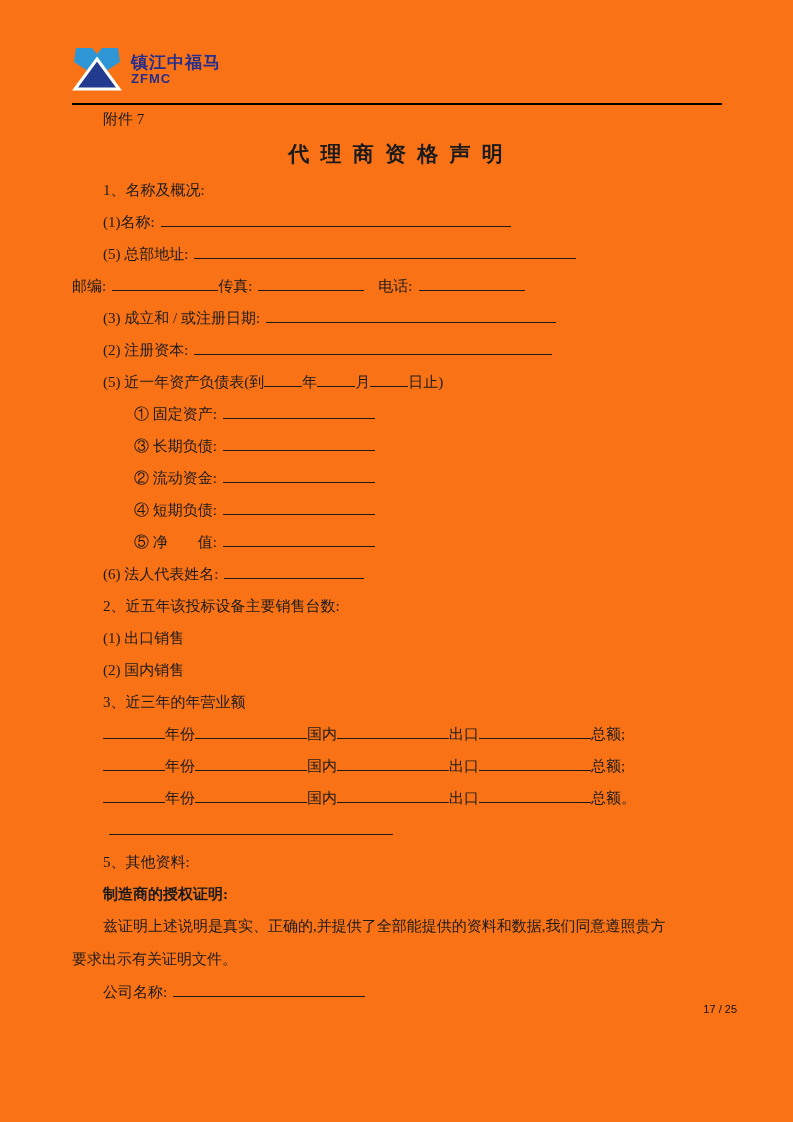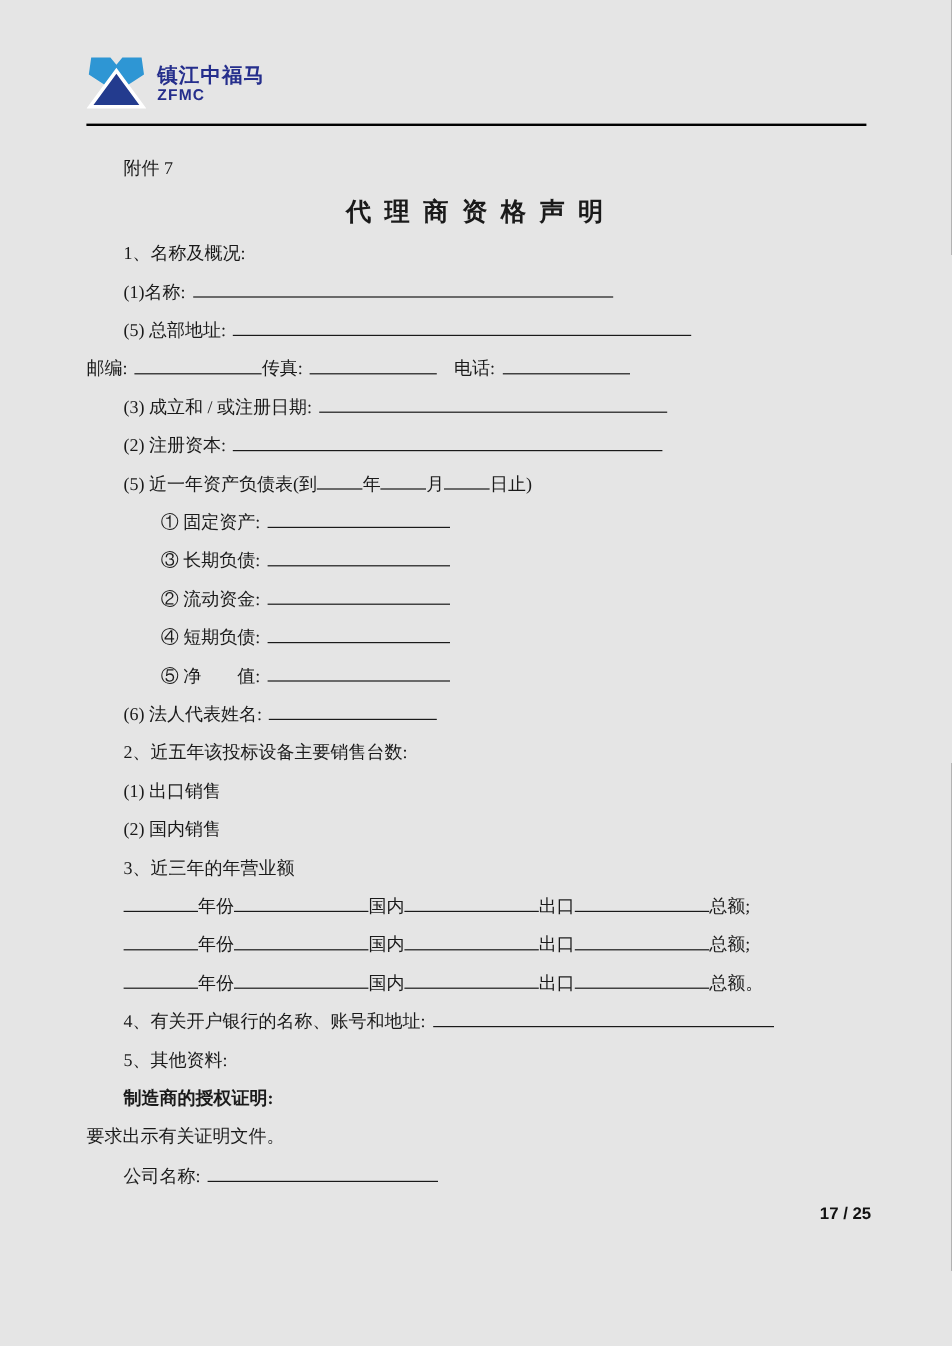--- a/index.html
+++ b/index.html
@@ -1,19 +1,19 @@
 <!DOCTYPE html>
 <html><head>
 <meta charset="utf-8">
 <style>
   html,body{margin:0;padding:0;background:#888;}
   .page{
     position:relative;
     width:793px;height:1122px;
-    background:#e5e5e5;
+    background:#f97316;
     margin:0 auto;
     font-family:"Liberation Serif", serif;
     color:#1a1a1a;
     overflow:hidden;
   }
   
   .logo{
     position:absolute;left:72px;top:46px;
     display:flex;align-items:center;gap:9px;
   }
@@ -23,43 +23,43 @@
   }
   .logo-text .en{
     font-family:"Liberation Sans", sans-serif;
     font-size:13px;font-weight:bold;color:#252E8C;letter-spacing:1px;line-height:14px;
   }
   .header-rule{
     position:absolute;left:72px;top:103px;width:650px;height:2px;background:#000;
   }
   
   .content{
-    position:absolute;left:72px;top:126px;width:650px;
+    position:absolute;left:72px;top:104px;width:650px;
     font-size:15px;line-height:32px;
   }
   .line{white-space:nowrap;}
   .ind1{padding-left:31px;}
   .ind2{padding-left:62px;}
   .attachment{line-height:30px;padding-left:31px;}
   .doc-title{
     margin:0;height:40px;line-height:40px;
     text-align:center;font-size:21px;font-weight:bold;letter-spacing:3px;
   }
   .blank{
     display:inline-block;
     border-bottom:1px solid #1a1a1a;
     height:13px;
     vertical-align:baseline;
   }
   .bold{font-weight:bold;}
   .para{line-height:33px;white-space:nowrap;}
   .pagenum{
-    position:absolute;right:67px;top:1003px;
+    position:absolute;right:56px;top:1003px;
     font-family:"Liberation Sans", sans-serif;
-    font-size:14px;font-weight:bold;color:#111;
+    font-size:11px;font-weight:normal;color:#111;
   }
   .gap14{display:inline-block;width:14px;}
   .gap6{display:inline-block;width:6px;}
 </style>
 </head>
 <body>
 
 <div class="page">
 
   <div class="logo">
@@ -141,27 +141,28 @@
 
     <div class="line ind1">
       <span class="blank" style="width:62px"></span><span>年份</span><span class="blank" style="width:112px"></span><span>国内</span><span class="blank" style="width:112px"></span><span>出口</span><span class="blank" style="width:112px"></span><span>总额;</span>
     </div>
 
     <div class="line ind1">
       <span class="blank" style="width:62px"></span><span>年份</span><span class="blank" style="width:112px"></span><span>国内</span><span class="blank" style="width:112px"></span><span>出口</span><span class="blank" style="width:112px"></span><span>总额。</span>
     </div>
 
     <div class="line ind1">
-      <span>4、有关开户银行的名称、账号和地址:</span><span class="gap6"></span><span class="blank" style="width:284px"></span>
+      <span class="gap6"></span><span class="blank" style="width:284px"></span>
     </div>
 
     <div class="line ind1">5、其他资料:</div>
 
     <div class="line ind1 bold">制造商的授权证明:</div>
 
+    <div class="para ind1">兹证明上述说明是真实、正确的,并提供了全部能提供的资料和数据,我们同意遵照贵方</div>
     <div class="para">要求出示有关证明文件。</div>
 
     <div class="line ind1">
       <span>公司名称:</span><span class="gap6"></span><span class="blank" style="width:192px"></span>
     </div>
 
   </div>
 
   <div class="pagenum">17 / 25</div>
 

